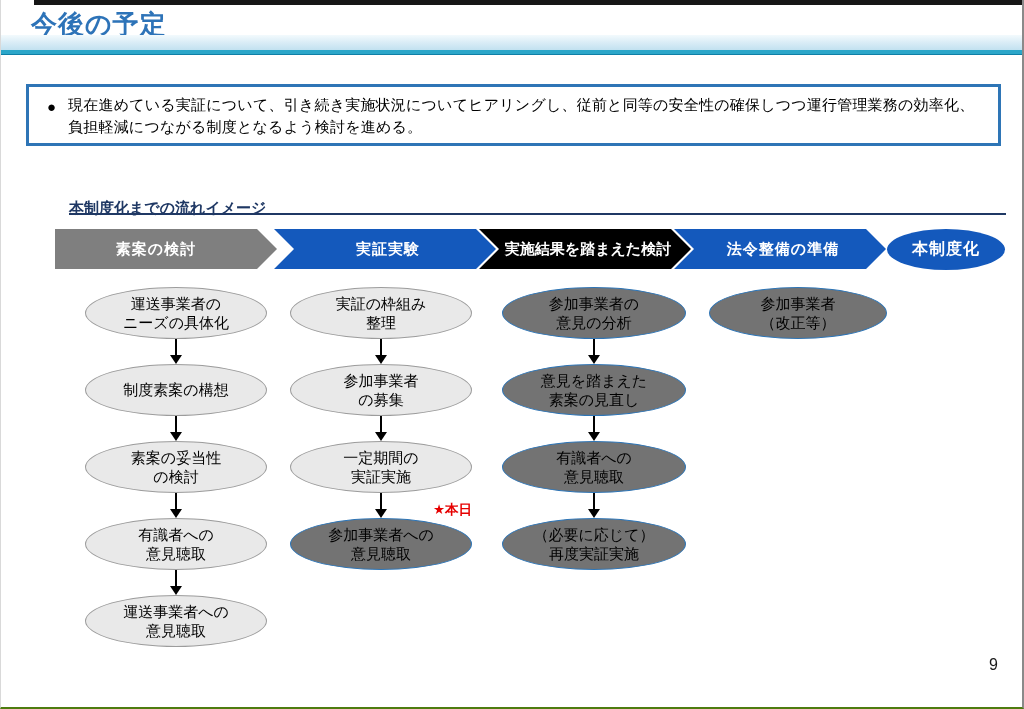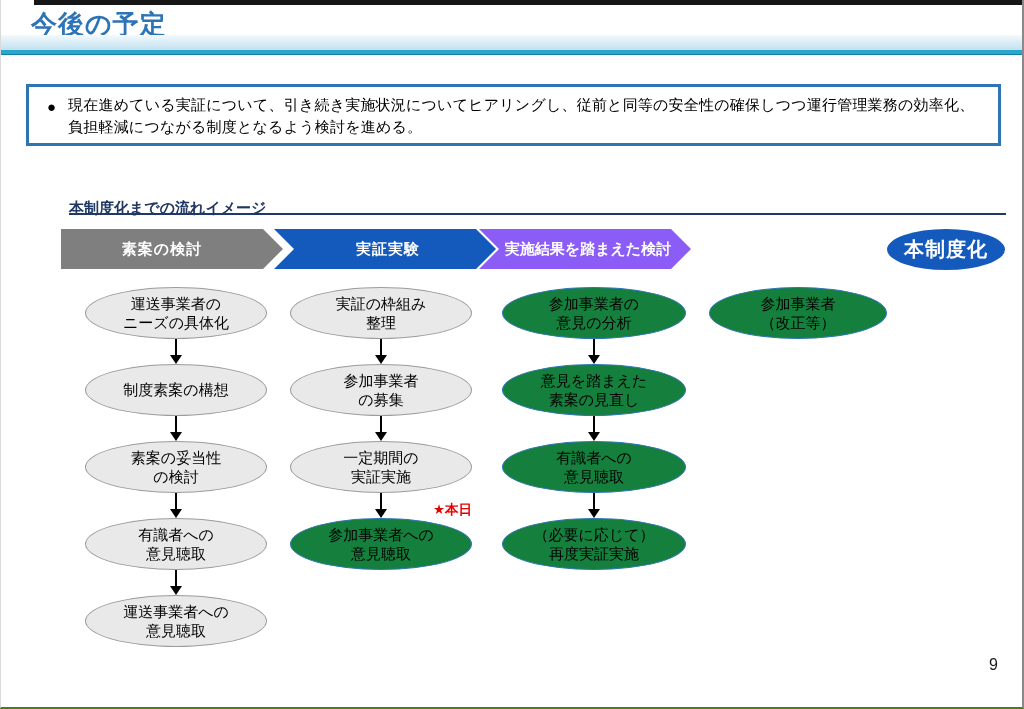--- a/index.html
+++ b/index.html
@@ -34,40 +34,40 @@
   .flow-title { position:absolute; top:187px; left:68px; font-size:15px; font-weight:bold; color:#1f3864;margin-top:12px; }
   .flow-rule { position:absolute; top:213px; left:68px; width:937px; height:2px; background:#1f3864; }
 
   .chev, .chev-first { position:absolute; top:229px; height:40px; display:flex;
     align-items:center; justify-content:center; color:#fff; font-size:15px; font-weight:bold;
     letter-spacing:1px; }
   .chev-first { clip-path:polygon(0 0, calc(100% - 20px) 0, 100% 50%, calc(100% - 20px) 100%, 0 100%);
     padding-right:20px; }
   .chev { clip-path:polygon(0 0, calc(100% - 20px) 0, 100% 50%, calc(100% - 20px) 100%, 0 100%, 20px 50%);
     padding-left:20px; padding-right:14px; }
-  #phase-0 { left:60px;  width:222px;text-align:right; }
+  #phase-0 { left:54px;  width:222px;text-align:right; }
   #phase-1 { left:273px; width:222px; }
   #phase-2 { left:478px; width:212px; letter-spacing:0; }
   #phase-3 { left:673px; width:212px; }
   .final-ellipse { position:absolute; top:229px; left:886px; width:118px; height:41px;
     border-radius:50%; display:flex; align-items:center; justify-content:center;
-    color:#fff; font-size:20px; font-weight:bold; letter-spacing:1px; }
+    color:#fff; font-size:16px; font-weight:bold; letter-spacing:1px; }
 
   
   .col { position:absolute; top:287px; display:flex; flex-direction:column; align-items:center; }
   #col-0 { left:84px;  width:182px; }
   #col-1 { left:289px; width:182px; }
   #col-2 { left:501px; width:184px; }
   #col-3 { left:708px; width:178px; }
 
   .node { width:100%; height:52px; border-radius:50%; display:flex; align-items:center;
     justify-content:center; text-align:center; font-size:15px; line-height:1.3; color:#000;
     white-space:pre-line; flex:none; }
   .node.gray { background:#e9e9e9; border:1px solid #9c9c9c; }
-  .node.blue { background:#15803d; border:1.5px solid #2e75b6; }
+  .node.blue { background:#737373; border:1.5px solid #2e75b6; }
 
   .connector { height:25px; width:100%; display:flex; flex-direction:column; align-items:center; flex:none; }
   .connector .line { width:2.5px; height:16px; background:#000; }
   .connector .head { width:0; height:0; border-left:6px solid transparent;
     border-right:6px solid transparent; border-top:9px solid #000; }
 
   .today-marker { position:absolute; top:214px; right:0; color:#e60000; font-size:13.5px;
     font-weight:bold; }
 
   .page-number { position:absolute; top:656px; right:24px; font-size:16px; color:#1a1a1a; }
@@ -87,21 +87,22 @@
   <div class="summary-box">
     <span class="summary-bullet">●</span>
     <span class="summary-text">現在進めている実証について、引き続き実施状況についてヒアリングし、従前と同等の安全性の確保しつつ運行管理業務の効率化、負担軽減につながる制度となるよう検討を進める。</span>
   </div>
 
   <div class="flow-title">本制度化までの流れイメージ</div>
   <div class="flow-rule"></div>
 
   <div id="phase-0" class="chev-first" style="background-color: rgb(127, 127, 127);">素案の検討</div>
   <div id="phase-1" class="chev" style="background-color: rgb(20, 89, 188);">実証実験</div>
-  <div id="phase-2" class="chev" style="background-color: #8b5cf6;">実施結果を踏まえた検討</div>
+  <div id="phase-2" class="chev" style="background-color: #000000;">実施結果を踏まえた検討</div>
+  <div id="phase-3" class="chev" style="background-color: rgb(20, 89, 188);">法令整備の準備</div>
   <div class="final-ellipse" style="background-color: rgb(20, 89, 188);">本制度化</div>
 
   <div id="col-0" class="col">
     <div class="node gray"><span>運送事業者の
 ニーズの具体化</span></div>
     <div class="connector">
         <span class="line"></span>
         <span class="head"></span>
       </div>
     <div class="node gray"><span>制度素案の構想</span></div>

